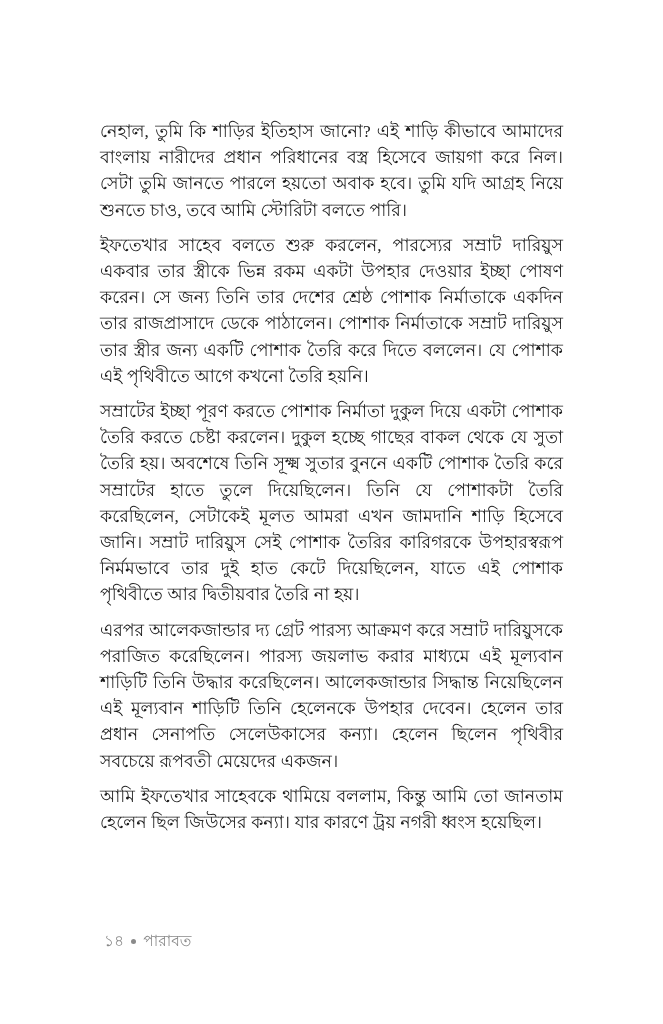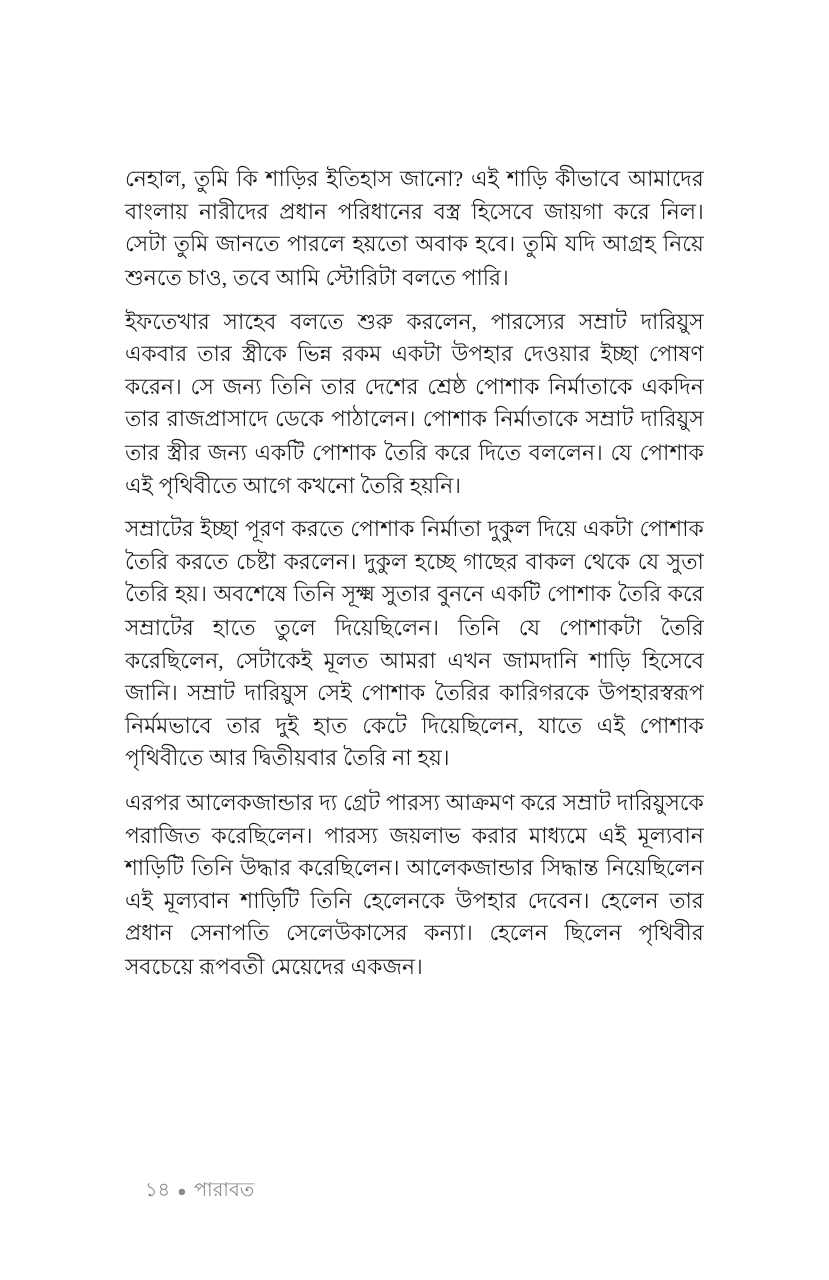--- a/index.html
+++ b/index.html
@@ -6,21 +6,21 @@
   html, body {
     margin: 0;
     padding: 0;
     background: #ffffff;
   }
 
   .page {
     position: relative;
     width: 663px;
     height: 964px;
-    margin: 12px auto;
+    margin: 0 auto;
     background: #ffffff;
     overflow: hidden;
     box-sizing: border-box;
   }
 
   .text-block {
     position: absolute;
     left: 100px;
     top: 118px;
     width: 463px;
@@ -40,21 +40,21 @@
     hyphens: none;
     -webkit-font-smoothing: antialiased;
   }
 
   .para:last-of-type {
     margin-bottom: 0;
   }
 
   .footer {
     position: absolute;
-    left: 116px;
+    left: 104px;
     top: 930px;
     display: flex;
     align-items: center;
     gap: 6px;
     font-family: "Liberation Serif", "DejaVu Serif", serif;
     font-size: 15.5px;
     line-height: 22px;
     color: #8a8a8a;
     white-space: nowrap;
   }
@@ -77,20 +77,21 @@
 </head>
 <body>
 
 <div class="page">
 
   <div class="text-block">
     <p class="para">নেহাল, তুমি কি শাড়ির ইতিহাস জানো? এই শাড়ি কীভাবে আমাদের বাংলায় নারীদের প্রধান পরিধানের বস্ত্র হিসেবে জায়গা করে নিল। সেটা তুমি জানতে পারলে হয়তো অবাক হবে। তুমি যদি আগ্রহ নিয়ে শুনতে চাও, তবে আমি স্টোরিটা বলতে পারি।</p>
     <p class="para">ইফতেখার সাহেব বলতে শুরু করলেন, পারস্যের সম্রাট দারিয়ুস একবার তার স্ত্রীকে ভিন্ন রকম একটা উপহার দেওয়ার ইচ্ছা পোষণ করেন। সে জন্য তিনি তার দেশের শ্রেষ্ঠ পোশাক নির্মাতাকে একদিন তার রাজপ্রাসাদে ডেকে পাঠালেন। পোশাক নির্মাতাকে সম্রাট দারিয়ুস তার স্ত্রীর জন্য একটি পোশাক তৈরি করে দিতে বললেন। যে পোশাক এই পৃথিবীতে আগে কখনো তৈরি হয়নি।</p>
     <p class="para">সম্রাটের ইচ্ছা পূরণ করতে পোশাক নির্মাতা দুকুল দিয়ে একটা পোশাক তৈরি করতে চেষ্টা করলেন। দুকুল হচ্ছে গাছের বাকল থেকে যে সুতা তৈরি হয়। অবশেষে তিনি সূক্ষ্ম সুতার বুননে একটি পোশাক তৈরি করে সম্রাটের হাতে তুলে দিয়েছিলেন। তিনি যে পোশাকটা তৈরি করেছিলেন, সেটাকেই মূলত আমরা এখন জামদানি শাড়ি হিসেবে জানি। সম্রাট দারিয়ুস সেই পোশাক তৈরির কারিগরকে উপহারস্বরূপ নির্মমভাবে তার দুই হাত কেটে দিয়েছিলেন, যাতে এই পোশাক পৃথিবীতে আর দ্বিতীয়বার তৈরি না হয়।</p>
     <p class="para">এরপর আলেকজান্ডার দ্য গ্রেট পারস্য আক্রমণ করে সম্রাট দারিয়ুসকে পরাজিত করেছিলেন। পারস্য জয়লাভ করার মাধ্যমে এই মূল্যবান শাড়িটি তিনি উদ্ধার করেছিলেন। আলেকজান্ডার সিদ্ধান্ত নিয়েছিলেন এই মূল্যবান শাড়িটি তিনি হেলেনকে উপহার দেবেন। হেলেন তার প্রধান সেনাপতি সেলেউকাসের কন্যা। হেলেন ছিলেন পৃথিবীর সবচেয়ে রূপবতী মেয়েদের একজন।</p>
+    <p class="para">আমি ইফতেখার সাহেবকে থামিয়ে বললাম, কিন্তু আমি তো জানতাম হেলেন ছিল জিউসের কন্যা। যার কারণে ট্রয় নগরী ধ্বংস হয়েছিল।</p>
   </div>
 
   <div class="footer">
     <span class="page-number">১৪</span>
     <span class="sep-dot"></span>
     <span class="book-title">পারাবত</span>
   </div>
 
 </div>
 

